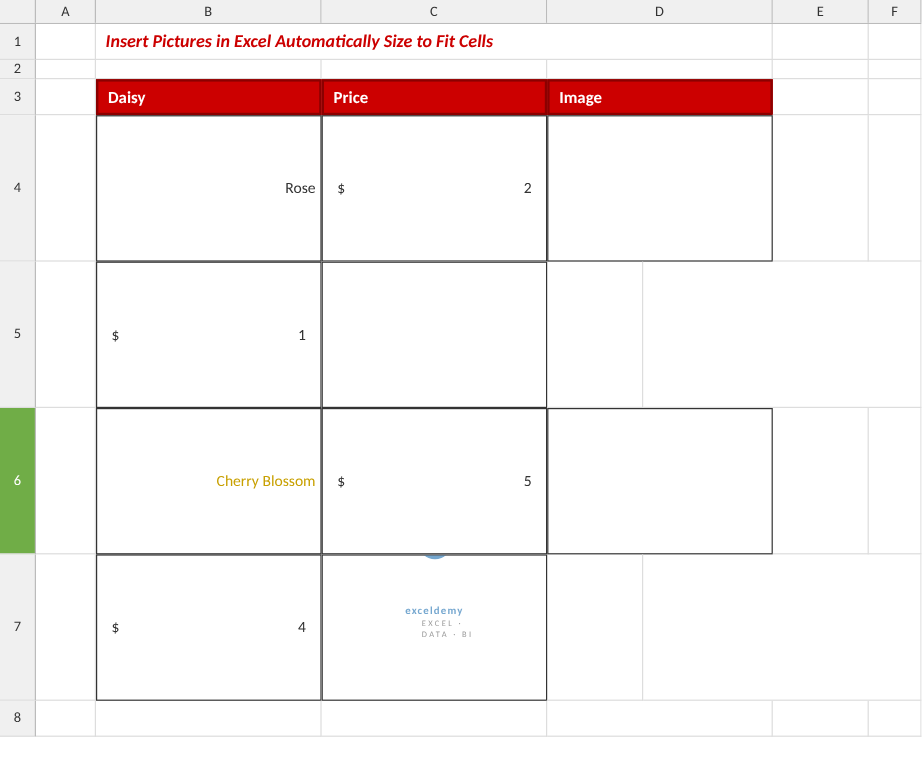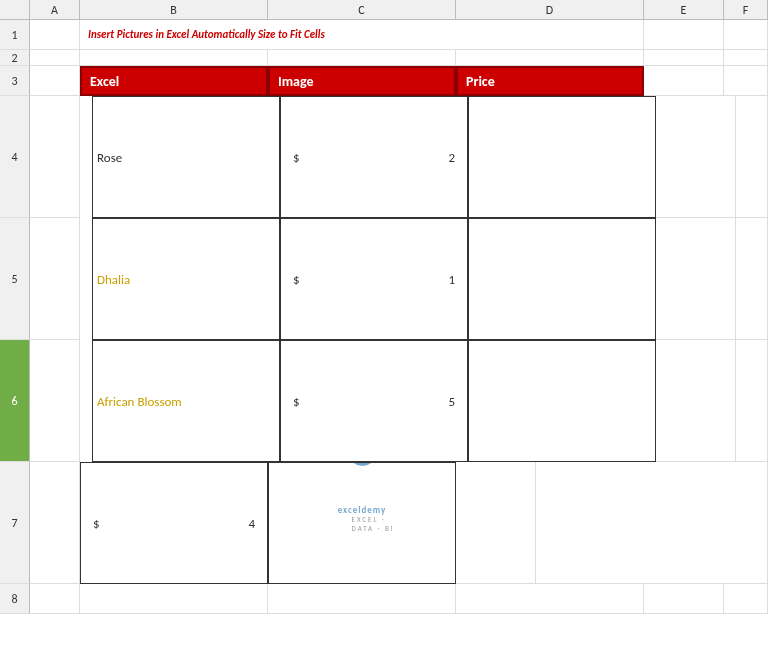--- a/index.html
+++ b/index.html
@@ -96,21 +96,21 @@
     .row-2 { height: 16px; }
     .row-3 { height: 30px; }
     .row-4 { height: 122px; }
     .row-5 { height: 122px; }
     .row-6 { height: 122px; }
     .row-7 { height: 122px; }
     .row-8 { height: 30px; }
 
     
     .title-cell {
-      font-size: 11px;
+      font-size: 15px;
       font-weight: bold;
       font-style: italic;
       color: #cc0000;
       justify-content: flex-start;
       padding-left: 8px;
     }
 
     
     .header-name {
       background: #cc0000;
@@ -141,24 +141,23 @@
       justify-content: flex-start;
       padding-left: 8px;
     }
 
     
     .data-cell {
       border: 1.5px solid #333;
     }
 
     .data-name {
-      justify-content: flex-start;
+      justify-content: flex-end;
       color: #c8a000;
       font-size: 13px;
-      margin-left: 12px;
     }
 
     .data-name.black {
       color: #333;
     }
 
     .data-price {
       justify-content: flex-start;
       font-size: 13px;
       color: #333;
@@ -264,27 +263,27 @@
       <div class="cell col-c-data" data-name="cell-c2"></div>
       <div class="cell col-d-data" data-name="cell-d2"></div>
       <div class="cell col-e-empty" data-name="cell-e2"></div>
       <div class="cell col-f-empty" data-name="cell-f2"></div>
     </div>
 
     <div class="sheet-row row-3" data-name="row-3">
       <div class="row-num" data-name="row-num-3">3</div>
       <div class="cell col-a-empty" data-name="cell-a3"></div>
       <div class="cell col-b-data header-name" data-name="cell-header-name">
-        <span data-name="header-name-text">Excel</span>
+        <span data-name="header-name-text">Daisy</span>
+      </div>
+      <div class="cell col-c-data header-price" data-name="cell-header-price">
+        <span data-name="header-price-text">Price</span>
       </div>
       <div class="cell col-d-data header-image" data-name="cell-header-image">
         <span data-name="header-image-text">Image</span>
-      </div>
-      <div class="cell col-c-data header-price" data-name="cell-header-price">
-        <span data-name="header-price-text">Price</span>
       </div>
       <div class="cell col-e-empty" data-name="cell-e3"></div>
       <div class="cell col-f-empty" data-name="cell-f3"></div>
     </div>
 
     <div class="sheet-row row-4" data-name="row-4">
       <div class="row-num" data-name="row-num-4">4</div>
       <div class="cell col-a-empty" data-name="cell-a4"></div>
       <div class="cell col-b-data data-cell data-name black" data-name="cell-name-rose">
         <span data-name="name-rose-text">Rose</span>
@@ -296,39 +295,36 @@
         </div>
       </div>
       <div class="cell col-d-data data-cell data-image" data-name="cell-image-rose"></div>
       <div class="cell col-e-empty" data-name="cell-e4"></div>
       <div class="cell col-f-empty" data-name="cell-f4"></div>
     </div>
 
     <div class="sheet-row row-5" data-name="row-5">
       <div class="row-num" data-name="row-num-5">5</div>
       <div class="cell col-a-empty" data-name="cell-a5"></div>
-      <div class="cell col-b-data data-cell data-name" style="color:#c8a000;" data-name="cell-name-dhalia">
-        <span data-name="name-dhalia-text">Dhalia</span>
-      </div>
       <div class="cell col-c-data data-cell data-price" data-name="cell-price-dhalia">
         <div class="price-content" data-name="price-dhalia-content">
           <span data-name="price-dhalia-symbol">$</span>
           <span data-name="price-dhalia-value">1</span>
         </div>
       </div>
       <div class="cell col-d-data data-cell data-image" data-name="cell-image-dhalia"></div>
       <div class="cell col-e-empty" data-name="cell-e5"></div>
       <div class="cell col-f-empty" data-name="cell-f5"></div>
     </div>
 
     <div class="sheet-row row-6" data-name="row-6">
       <div class="row-num row-num-green" data-name="row-num-6">6</div>
       <div class="cell col-a-empty" data-name="cell-a6"></div>
       <div class="cell col-b-data data-cell data-name" style="color:#c8a000;" data-name="cell-name-cherry">
-        <span data-name="name-cherry-text">African Blossom</span>
+        <span data-name="name-cherry-text">Cherry Blossom</span>
       </div>
       <div class="cell col-c-data data-cell data-price" data-name="cell-price-cherry">
         <div class="price-content" data-name="price-cherry-content">
           <span data-name="price-cherry-symbol">$</span>
           <span data-name="price-cherry-value">5</span>
         </div>
       </div>
       <div class="cell col-d-data data-cell data-image" data-name="cell-image-cherry"></div>
       <div class="cell col-e-empty" data-name="cell-e6"></div>
       <div class="cell col-f-empty" data-name="cell-f6"></div>

